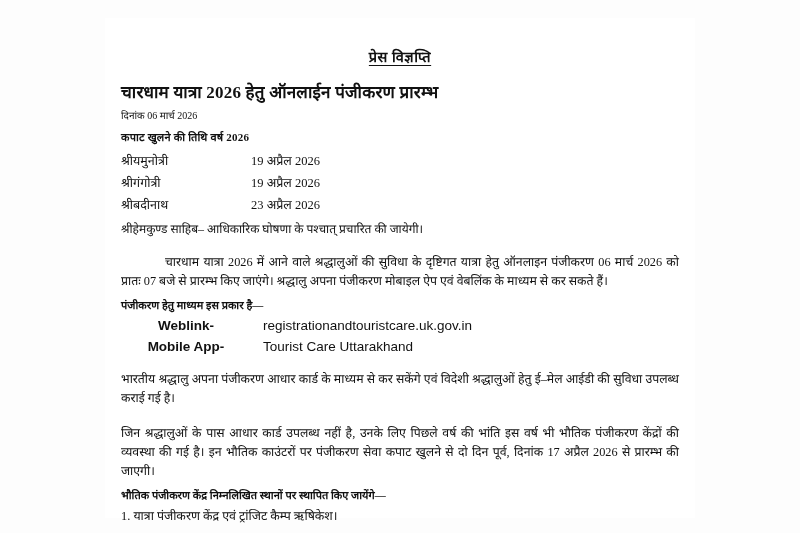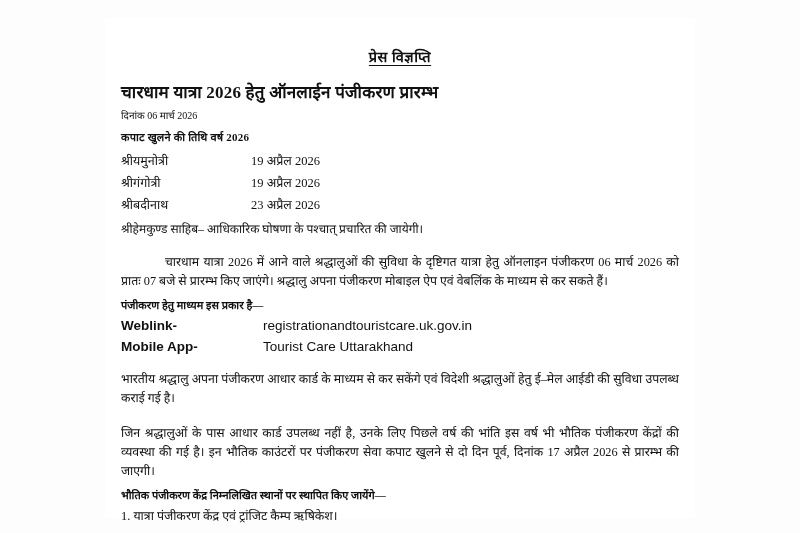--- a/index.html
+++ b/index.html
@@ -96,20 +96,21 @@
     display: flex;
     align-items: baseline;
     margin: 0 0 6px 0;
     font-family: "Liberation Sans", sans-serif;
   }
   .link-row .lbl {
     font-weight: bold;
     font-size: 13.5px;
     width: 130px;
     flex: 0 0 130px;
+    text-align: center;
   }
   .link-row .val {
     font-size: 13.5px;
     margin-left: 12px;
   }
   .list-item {
     font-size: 12.4px;
     margin: 0 0 6px 0;
     line-height: 1.4;
   }

